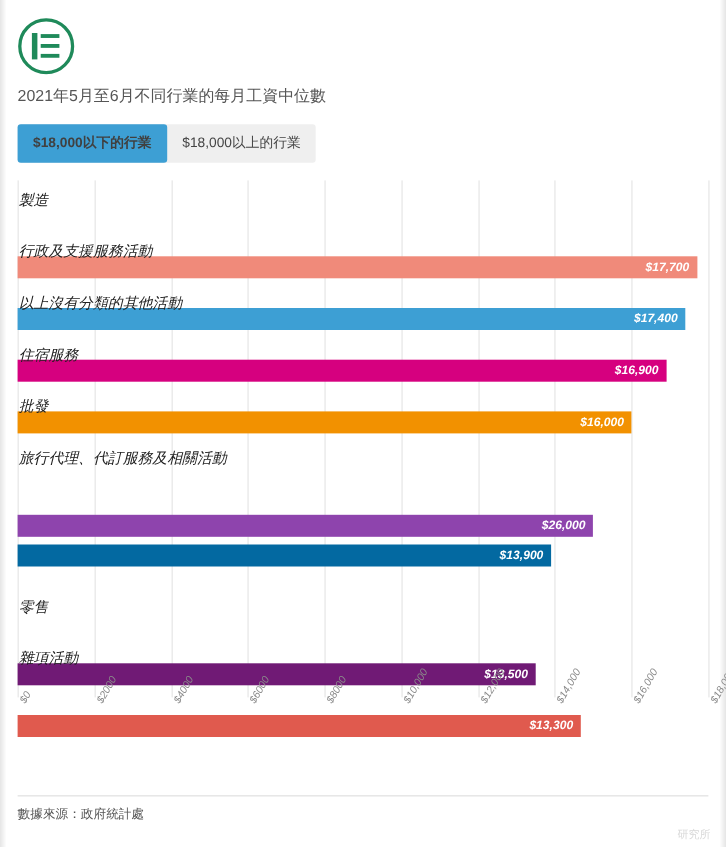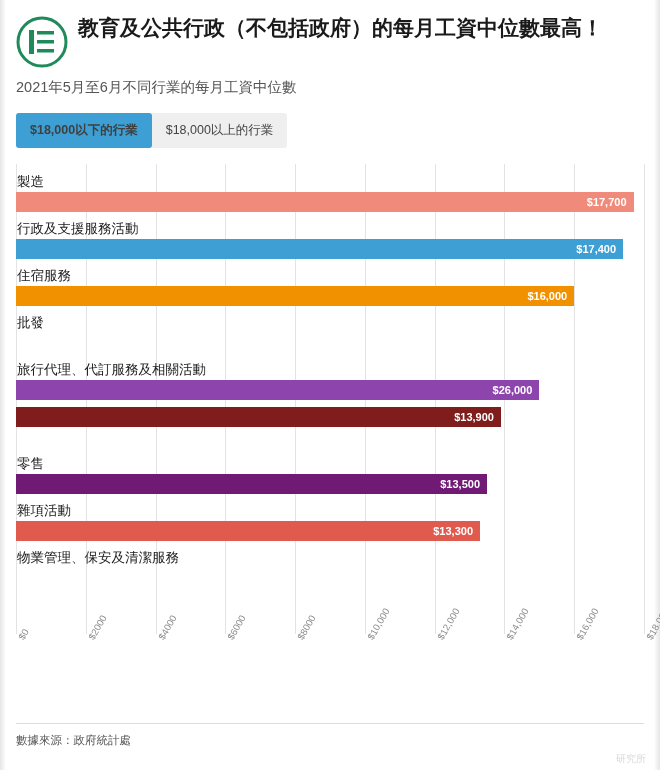--- a/index.html
+++ b/index.html
@@ -78,20 +78,21 @@
     background: #3d9fd4;
     color: #404040;
     font-weight: bold;
   }
 
   
   .chart-area {
     position: relative;
     margin: 16px 16px 0 16px;
     height: 500px;
+    font-style: italic;
   }
   .plot {
     position: relative;
     height: 470px;
   }
   .gridlines {
     position: absolute;
     left: 0; right: 0; top: 0; bottom: 0;
     pointer-events: none;
   }
@@ -116,20 +117,21 @@
     line-height: 20px;
     padding-left: 1px;
   }
   .bar {
     height: 20px;
     border-radius: 0;
     position: relative;
     display: flex;
     align-items: center;
     justify-content: flex-end;
+    margin-top: 41px;
   }
   .bar-value {
     font-size: 11px;
     font-weight: bold;
     color: #ffffff;
     padding-right: 7px;
     white-space: nowrap;
   }
 
   
@@ -190,23 +192,20 @@
 
   <div class="header">
     <div class="logo">
       <svg width="52" height="52" viewBox="0 0 52 52" xmlns="http://www.w3.org/2000/svg">
         <circle cx="26" cy="26" r="24" fill="none" stroke="#1f8a5a" stroke-width="3"></circle>
         <rect x="13" y="14" width="5" height="24" fill="#1f8a5a"></rect>
         <rect x="21" y="15" width="17" height="3.5" fill="#1f8a5a"></rect>
         <rect x="21" y="24" width="17" height="3.5" fill="#1f8a5a"></rect>
         <rect x="21" y="33" width="17" height="3.5" fill="#1f8a5a"></rect>
       </svg>
-    </div>
-    <div class="title-wrap">
-      <div class="main-title">教育及公共行政（不包括政府）的每月工資中位數最高！</div>
     </div>
   </div>
   <div class="sub-title">2021年5月至6月不同行業的每月工資中位數</div>
 
   <div class="tabs" id="tab-bar">
       <div class="tab active">$18,000以下的行業</div>
       <div class="tab">$18,000以上的行業</div>
     </div>
 
   <div class="chart-area">
@@ -230,53 +229,58 @@
               <span class="bar-value">$17,700</span>
             </div>
           </div>
           <div class="row">
             <div class="row-label">行政及支援服務活動</div>
             <div class="bar" style="width: 96.6667%; background: rgb(61, 159, 212);">
               <span class="bar-value">$17,400</span>
             </div>
           </div>
           <div class="row">
+            <div class="row-label">以上沒有分類的其他活動</div>
+            <div class="bar" style="width: 93.8889%; background: rgb(214, 0, 127);">
+              <span class="bar-value">$16,900</span>
+            </div>
+          </div>
+          <div class="row">
             <div class="row-label">住宿服務</div>
             <div class="bar" style="width: 88.8889%; background: rgb(242, 145, 0);">
               <span class="bar-value">$16,000</span>
             </div>
           </div>
           <div class="row">
             <div class="row-label">批發</div>
           </div>
           <div class="row">
             <div class="row-label">旅行代理、代訂服務及相關活動</div>
             <div class="bar" style="width: 83.3333%; background: rgb(142, 68, 173);">
               <span class="bar-value">$26,000</span>
             </div>
           </div>
           <div class="row">
-            <div class="bar" style="width: 77.2222%; background: #7f1d1d;">
+            <div class="bar" style="width: 77.2222%; background: #0369a1;">
               <span class="bar-value">$13,900</span>
             </div>
           </div>
           <div class="row">
             <div class="row-label">零售</div>
             <div class="bar" style="width: 75%; background: #701a75;">
               <span class="bar-value">$13,500</span>
             </div>
           </div>
           <div class="row">
             <div class="row-label">雜項活動</div>
-            <div class="bar" style="width: 73.8889%; background: rgb(224, 90, 78);">
+            <div class="bar" style="width: 73.8889%; background: rgb(224, 90, 78); padding-left: 48px;">
               <span class="bar-value">$13,300</span>
             </div>
           </div>
           <div class="row">
-            <div class="row-label">物業管理、保安及清潔服務</div>
           </div>
         </div>
     </div>
     <div class="axis" id="x-axis">
         <div class="axis-tick" style="left: 0%;">$0</div>
         <div class="axis-tick" style="left: 11.1111%;">$2000</div>
         <div class="axis-tick" style="left: 22.2222%;">$4000</div>
         <div class="axis-tick" style="left: 33.3333%;">$6000</div>
         <div class="axis-tick" style="left: 44.4444%;">$8000</div>
         <div class="axis-tick" style="left: 55.5556%;">$10,000</div>

